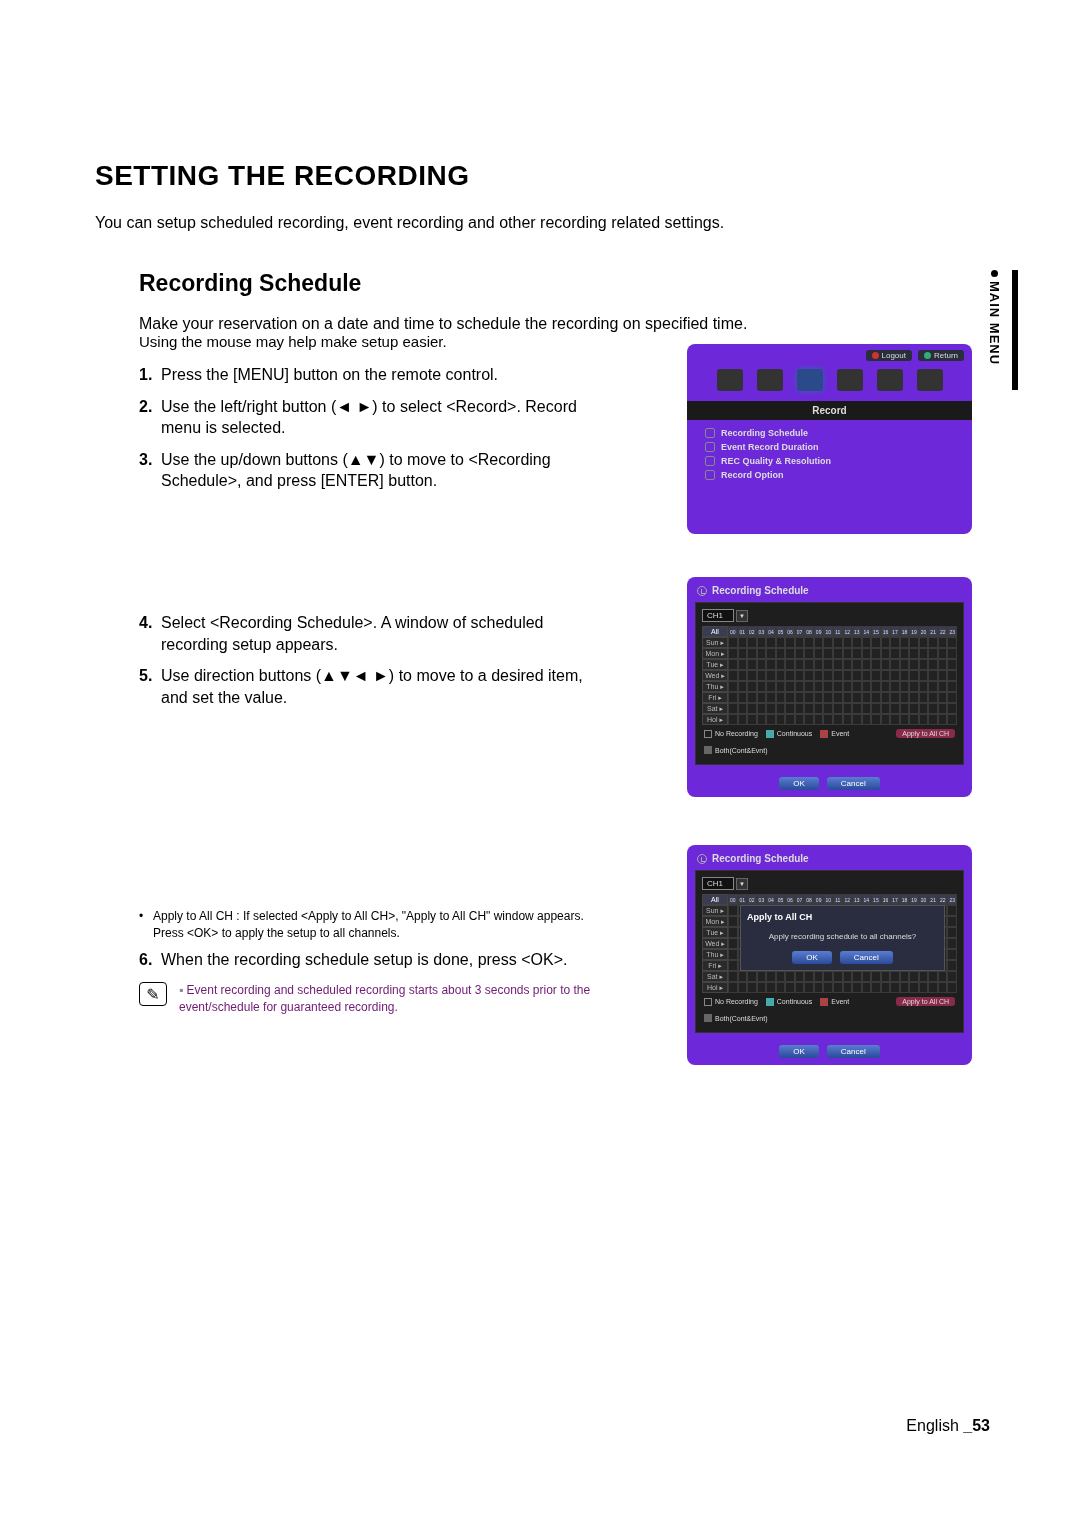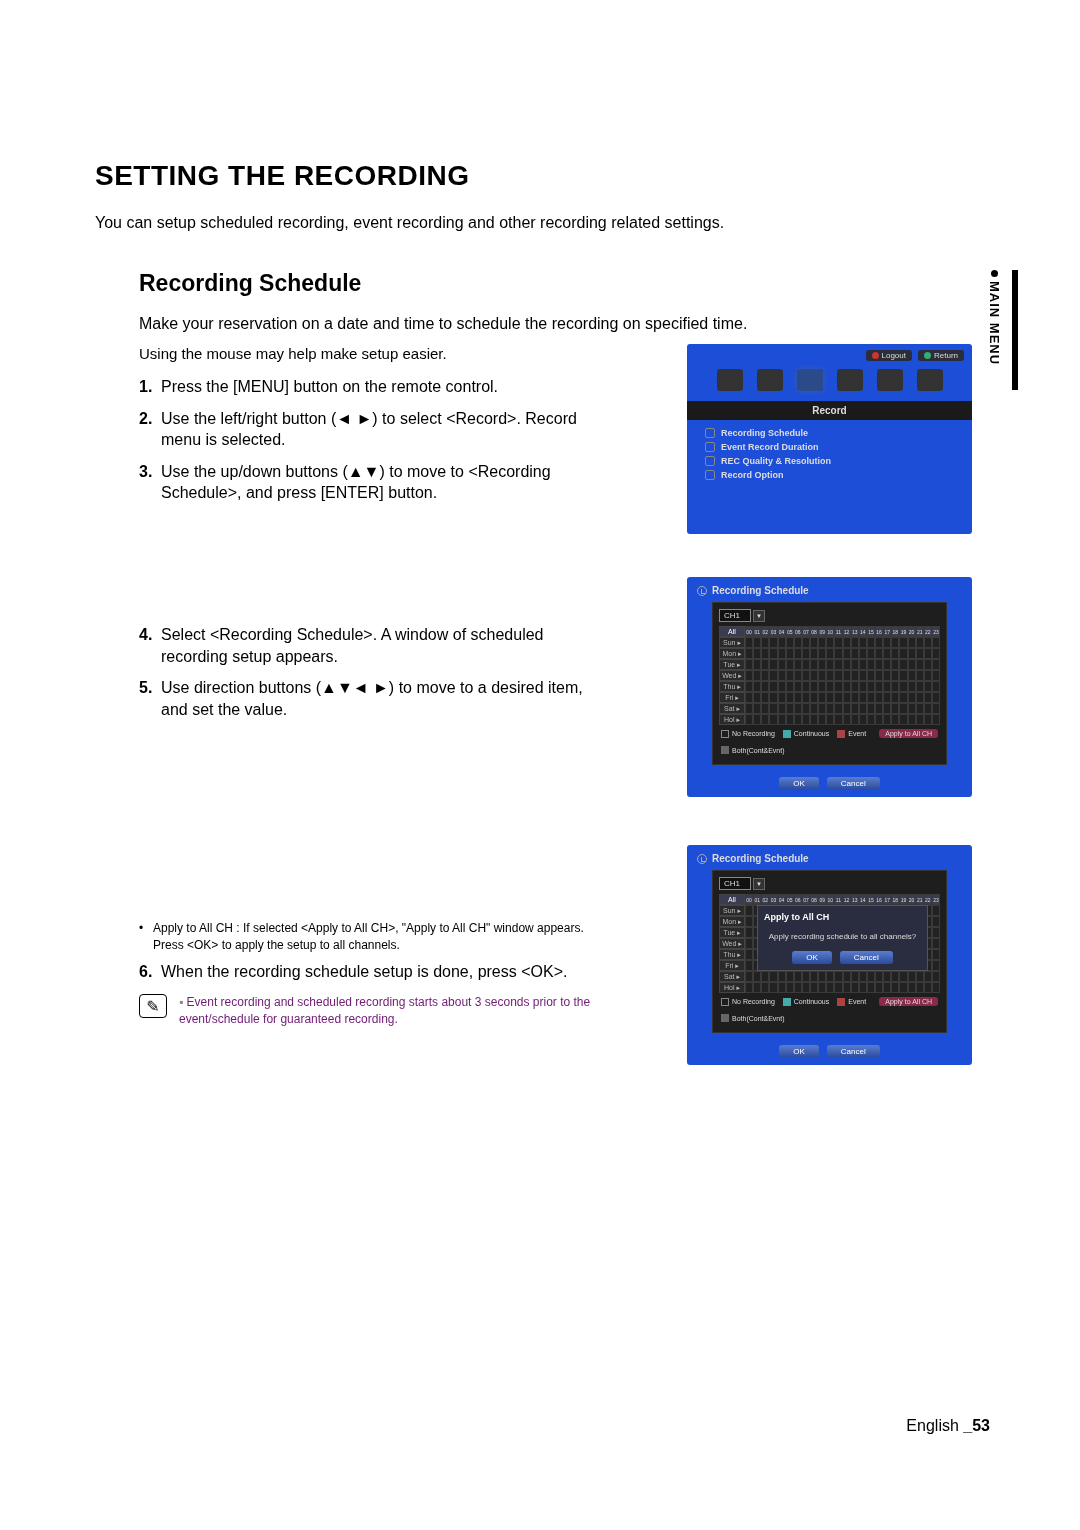--- a/index.html
+++ b/index.html
@@ -1,59 +1,59 @@
 <!DOCTYPE html>
 <html><head>
 <meta charset="utf-8">
 <style>
   * { box-sizing: border-box; margin: 0; padding: 0; }
   body { font-family: Arial, Helvetica, sans-serif; background: #fff; width: 1080px; height: 1530px; position: relative; color: #000; }
   .page { padding: 160px 90px 0 95px; position: relative; }
   h1 { font-size: 28px; font-weight: 700; letter-spacing: 0.5px; margin-bottom: 22px; }
   .intro { font-size: 16px; margin-bottom: 38px; }
   h2 { font-size: 23px; font-weight: 700; margin-left: 44px; margin-bottom: 18px; }
-  .subintro { font-size: 16px; margin-left: 44px; margin-bottom: 12px; }
+  .subintro { font-size: 16px; margin-left: 44px; margin-bottom: 0; }
   .subhint { font-size: 15px; margin-left: 44px; margin-bottom: 14px; }
   ol.steps { list-style: none; margin-left: 44px; }
   ol.steps > li { font-size: 16px; line-height: 1.35; margin-bottom: 10px; padding-left: 22px; position: relative; max-width: 460px; }
   ol.steps > li .num { position: absolute; left: 0; font-weight: 700; }
   .bold { font-weight: 400; }
   .bullet-block { margin-left: 44px; max-width: 460px; font-size: 12px; line-height: 1.35; }
   .bullet-block .bitem { padding-left: 14px; position: relative; margin-bottom: 6px; }
   .bullet-block .bitem::before { content: "•"; position: absolute; left: 0; }
   .note-row { margin-left: 44px; margin-top: 12px; display: flex; gap: 12px; max-width: 500px; }
   .note-icon { width: 28px; height: 24px; border: 1.5px solid #000; border-radius: 4px; display: flex; align-items: center; justify-content: center; font-size: 16px; flex-shrink: 0; }
   .note-text { font-size: 12px; line-height: 1.35; color: #701a75; }
   .note-text::before { content: "▪ "; color: #888; }
   .side-tab { position: absolute; right: 78px; top: 270px; writing-mode: vertical-rl; font-size: 13px; font-weight: 700; letter-spacing: 1px; }
   .side-tab .dot { display: inline-block; width: 7px; height: 7px; background: #000; border-radius: 50%; margin-bottom: 4px; }
   .side-bar { position: absolute; right: 62px; top: 270px; width: 6px; height: 120px; background: #000; }
   .footer { position: absolute; bottom: 95px; right: 90px; font-size: 16px; }
   .footer .pg { font-weight: 700; }
 
   
-  .shot { position: absolute; background: #1d4ed8; border-radius: 3px; overflow: hidden; font-size: 9px; color: #ddd; }
+  .shot { position: absolute; background: #6d28d9; border-radius: 8px; overflow: hidden; font-size: 9px; color: #ddd; }
   .shot1 { right: 108px; top: 344px; width: 285px; height: 190px; }
   .shot-top { display: flex; justify-content: flex-end; gap: 6px; padding: 6px 8px 0 0; }
   .pill { background: #2a2d3a; border-radius: 3px; padding: 1px 6px; font-size: 8px; display: flex; align-items: center; gap: 3px; }
   .pill .pc { width: 7px; height: 7px; border-radius: 50%; display: inline-block; }
   .iconrow { display: flex; justify-content: center; gap: 14px; padding: 8px 0 10px; }
   .ic { width: 26px; height: 22px; background: #333; border-radius: 3px; position: relative; }
   .ic.sel { background: #2b4a8a; box-shadow: 0 0 6px #3a5fb0; }
   .sec-title { text-align: center; font-weight: 700; font-size: 10px; padding: 4px 0; background: #1a1a1a; }
   .menulist { padding: 6px 18px; }
   .mrow { display: flex; align-items: center; gap: 6px; font-size: 9px; font-weight: 700; padding: 2px 0; }
   .mrow .mi { width: 10px; height: 10px; border: 1px solid #888; border-radius: 2px; display: inline-block; }
 
   .shot2 { right: 108px; top: 577px; width: 285px; height: 220px; }
   .shot3 { right: 108px; top: 845px; width: 285px; height: 220px; }
   .sched-head { font-weight: 700; font-size: 10px; padding: 8px 10px 6px; display: flex; align-items: center; gap: 5px; }
   .sched-head .ci { width: 10px; height: 10px; border: 1px solid #aaa; border-radius: 50%; display: inline-block; position: relative; }
   .sched-head .ci::after { content: ""; position: absolute; width: 4px; height: 4px; border-left: 1px solid #aaa; border-bottom: 1px solid #aaa; left: 3px; top: 2px; }
-  .inner { margin: 0 25px 6px; border: 1px solid #333; background: #1e1e1e; padding: 6px; }
+  .inner { margin: 0 8px 6px; border: 1px solid #333; background: #1e1e1e; padding: 6px; }
   .chsel { display: flex; align-items: center; gap: 2px; margin-bottom: 4px; }
   .chbox { border: 1px solid #888; background: #111; padding: 1px 10px 1px 4px; font-size: 8px; }
   .chbtn { width: 12px; height: 12px; background: #333; border: 1px solid #666; display: flex; align-items: center; justify-content: center; font-size: 6px; }
   .grid { display: flex; }
   .daycol { display: flex; flex-direction: column; }
   .daycell, .allcell { width: 26px; height: 11px; border: 0.5px solid #444; background: #2a2a2a; font-size: 7px; display: flex; align-items: center; justify-content: center; color: #bbb; }
   .allcell { background: #3a3d52; color: #fff; }
   .hourgrid { flex: 1; display: grid; grid-template-columns: repeat(24, 1fr); grid-template-rows: repeat(9, 11px); }
   .hcell { border: 0.5px solid #3a3a3a; background: #222; font-size: 5px; color: #888; display: flex; align-items: center; justify-content: center; }
   .hcell.hdr { background: #3a3d52; color: #ddd; }

